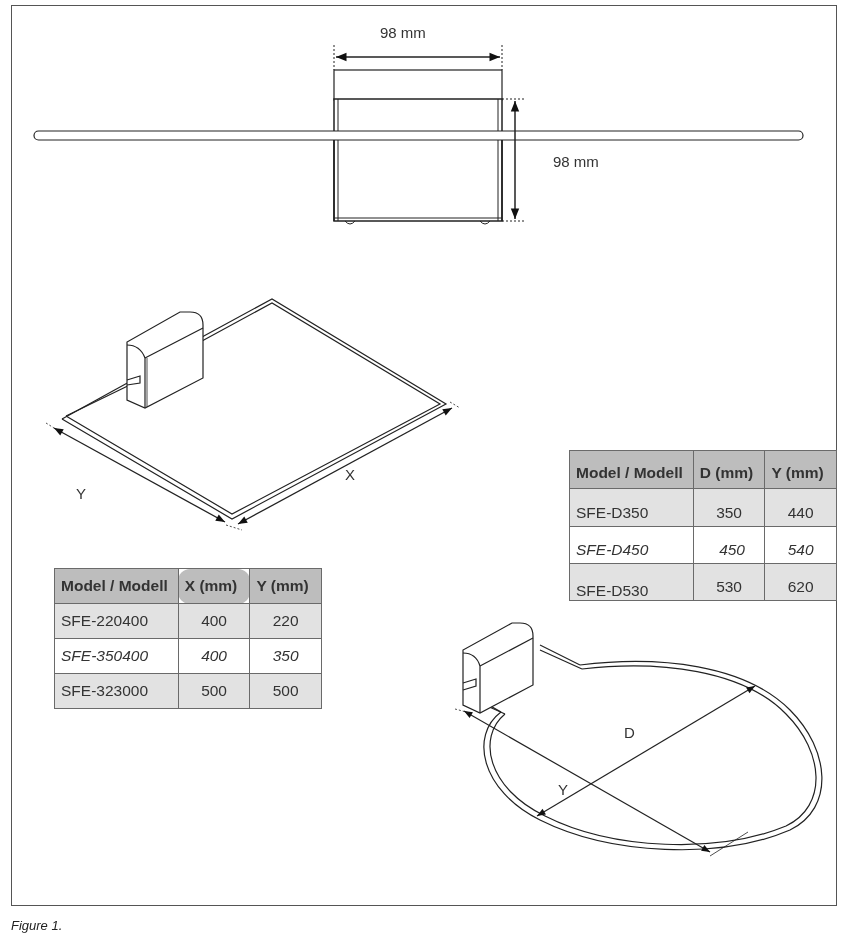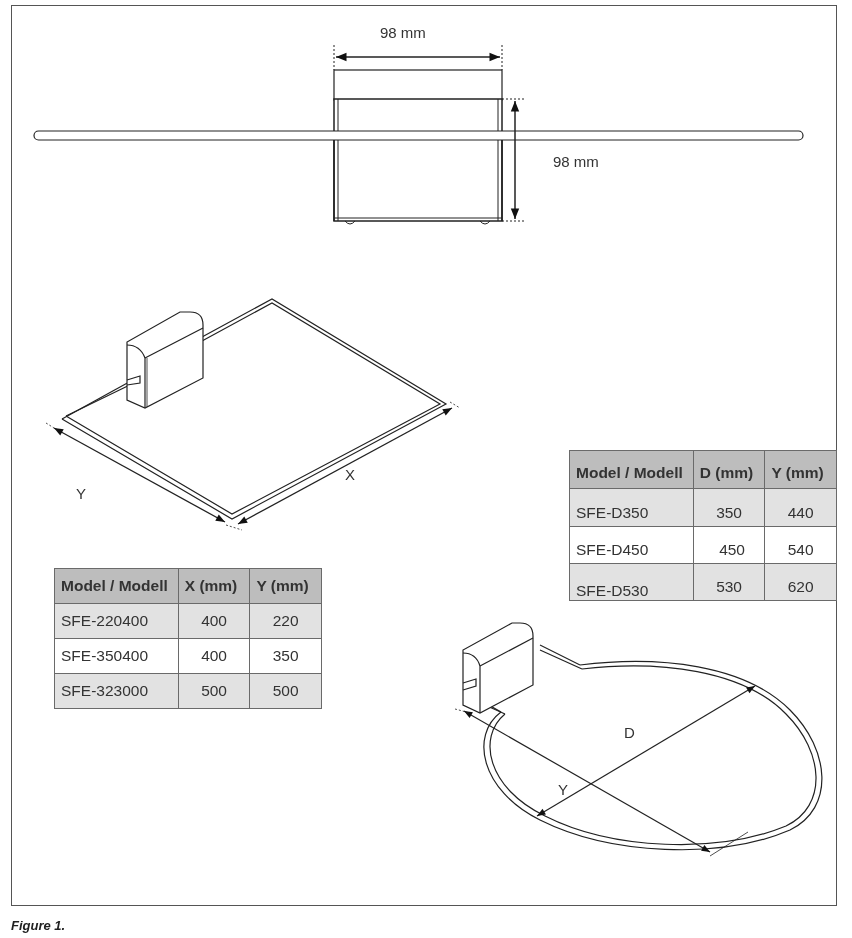--- a/index.html
+++ b/index.html
@@ -6,22 +6,22 @@
     body { width: 852px; height: 938px; position: relative; overflow: hidden; font-family: "Liberation Sans", sans-serif; color: #222; }
     .frame { position: absolute; left: 11px; top: 5px; width: 826px; height: 901px; border: 1px solid #555; box-sizing: border-box; }
     svg.drawing { position: absolute; left: 0; top: 0; }
     .lbl { position: absolute; font-size: 15px; color: #333; white-space: nowrap; }
     table.spec { position: absolute; border-collapse: collapse; font-size: 15.5px; color: #333; }
     table.spec th, table.spec td { border: 1.5px solid #6a6a6a; height: 35px; padding: 0 6px; box-sizing: border-box; }
     table.spec th { background: #bdbdbd; font-weight: bold; text-align: left; white-space: nowrap; }
     table.spec td { text-align: center; }
     table.spec td.model { text-align: left; }
     table.spec tr.shade td { background: #e2e2e2; }
-    table.spec tr.plain td { background: #ffffff; }
-    .caption { position: absolute; left: 11px; top: 918px; font-size: 13px; font-weight: bold; font-style: italic; color: #222; }
+    table.spec tr.plain td { background: #ffffff; font-style: italic; }
+    .caption { position: absolute; left: 11px; top: 918px; font-size: 13px; font-weight: normal; font-style: italic; color: #222; }
   </style>
 </head>
 <body>
 
 <div class="frame"></div>
 
 <svg class="drawing" width="852" height="938" viewBox="0 0 852 938">
   <defs>
     <marker id="arr" viewBox="0 0 10 10" refX="10" refY="5" markerWidth="9" markerHeight="7" orient="auto-start-reverse">
       <path d="M0,1 L10,5 L0,9 z" fill="#111"></path>
@@ -103,21 +103,21 @@
 <span class="lbl" style="left:553px; top:153px;">98 mm</span>
 <span class="lbl" style="left:345px; top:466px;">X</span>
 <span class="lbl" style="left:76px; top:485px;">Y</span>
 <span class="lbl" style="left:624px; top:724px;">D</span>
 <span class="lbl" style="left:558px; top:781px;">Y</span>
 
 <table class="spec" style="left:54px; top:568px; width:268px;">
   <thead>
     <tr>
       <th style="width:124px;">Model / Modell</th>
-      <th style="width:72px;">X (mm)</th>
+      <th style="width:72px;border-radius:12px;">X (mm)</th>
       <th style="width:72px;">Y (mm)</th>
     </tr>
   </thead>
   <tbody>
     <tr class="shade">
       <td class="model">SFE-220400</td>
       <td>400</td>
       <td>220</td>
     </tr>
     <tr class="plain">

